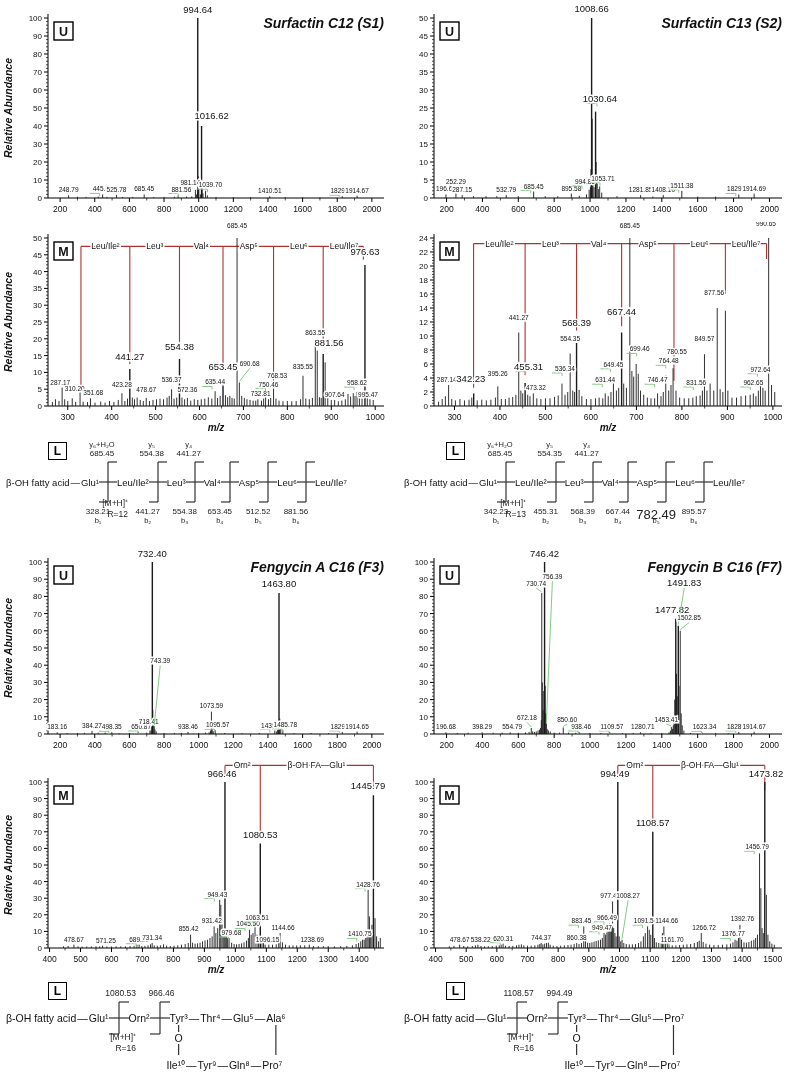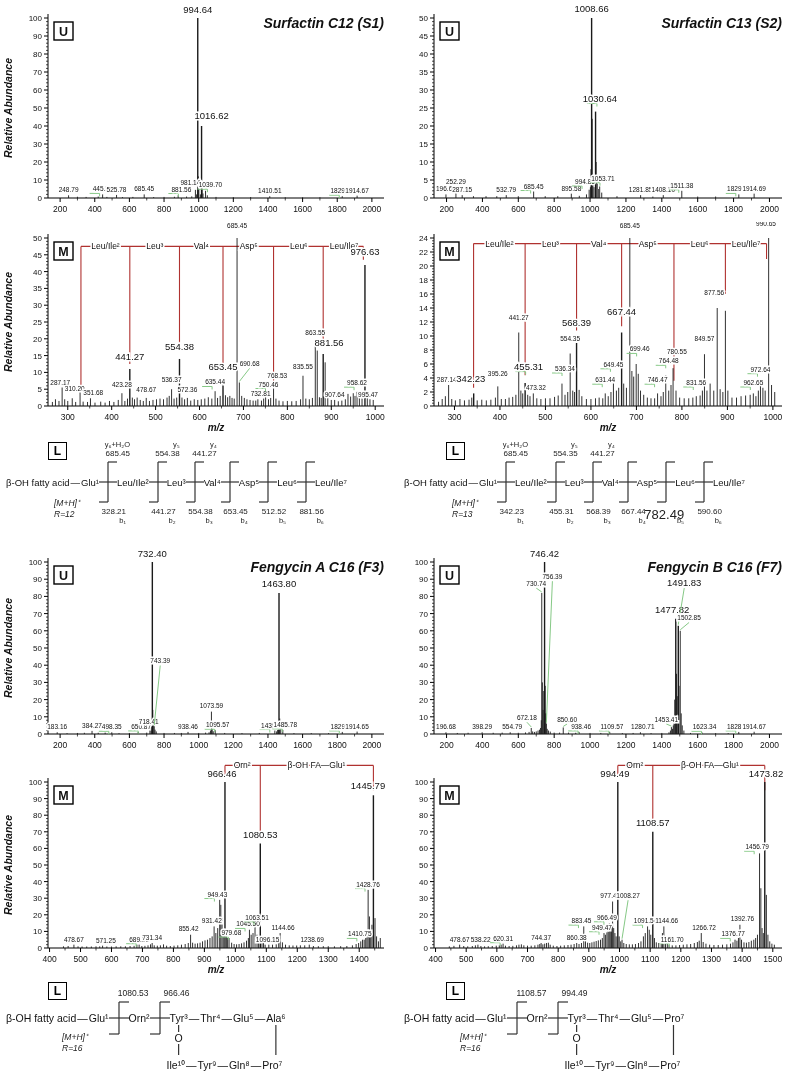--- a/index.html
+++ b/index.html
@@ -5,22 +5,22 @@
   html,body{margin:0;padding:0;background:#fff;font-family:"Liberation Sans",sans-serif;}
   #figure{position:relative;width:796px;height:1088px;background:#fff;overflow:hidden;}
   .panel{position:absolute;}
   .panel svg text{font-family:"Liberation Sans",sans-serif;fill:#111;}
   .cornerbox{position:absolute;border:1.6px solid #000;background:#fff;width:17px;height:16px;
     font-weight:bold;font-size:12px;text-align:center;line-height:16px;}
   .chain{position:absolute;display:flex;align-items:center;white-space:nowrap;}
   .res{white-space:nowrap;color:#111;}
   .dash{margin:0 1px;color:#111;}
   .clv{position:relative;flex:0 0 auto;}
-  .clv .lab{position:absolute;left:50%;text-align:right;color:#222;}
-  .adduct{position:absolute;text-align:left;color:#222;font-size:8.5px;line-height:11px;font-style:italic;}
+  .clv .lab{position:absolute;left:50%;text-align:center;color:#222;}
+  .adduct{position:absolute;text-align:right;color:#222;font-size:8.5px;line-height:11px;}
   .oatom{position:absolute;color:#111;}
   .olay{position:absolute;left:0;top:0;pointer-events:none;}
 </style>
 </head>
 <body>
 
 <div id="figure">
   <div class="panel" style="left: 2px; top: 2px; width: 392px; height: 218px;"><svg width="392" height="218" viewBox="0 0 392 218">
         <line x1="46" y1="12" x2="46" y2="196" stroke="#000000" stroke-width="1"></line>
         <line x1="46" y1="196" x2="382" y2="196" stroke="#000000" stroke-width="1"></line>
@@ -918,21 +918,21 @@
             <line x1="9" y1="3" x2="9" y2="43" stroke="#333" stroke-width="1.2"></line>
             <line x1="9" y1="3" x2="18" y2="3" stroke="#333" stroke-width="1.2"></line>
             <line x1="0" y1="43" x2="9" y2="43" stroke="#333" stroke-width="1.2"></line>
           </svg><span class="lab" style="top: 48px; font-size: 13px; width: 56px; margin-left: -38px;">782.49</span><span class="lab" style="top: 57px; font-size: 7.5px; width: 56px; margin-left: -38px;">b₅</span></div>
         <span class="res">Leu⁶</span>
         <div class="clv" style="width: 18px; height: 46px;"><svg width="18" height="46" viewBox="0 0 18 46">
             <line x1="0" y1="23" x2="18" y2="23" stroke="#333" stroke-width="1.2"></line>
             <line x1="9" y1="3" x2="9" y2="43" stroke="#333" stroke-width="1.2"></line>
             <line x1="9" y1="3" x2="18" y2="3" stroke="#333" stroke-width="1.2"></line>
             <line x1="0" y1="43" x2="9" y2="43" stroke="#333" stroke-width="1.2"></line>
-          </svg><span class="lab" style="top: 48px; font-size: 8px; width: 56px; margin-left: -38px;">590.60</span><span class="lab" style="top: 57px; font-size: 7.5px; width: 56px; margin-left: -38px;">b₆</span></div>
+          </svg><span class="lab" style="top: 48px; font-size: 8px; width: 56px; margin-left: -38px;">895.57</span><span class="lab" style="top: 57px; font-size: 7.5px; width: 56px; margin-left: -38px;">b₆</span></div>
         <span class="res">Leu/Ile⁷</span>
       </div>
       <div class="adduct" style="left: 52px; top: 60px; width: 74px;">
         <div>[M+H]⁺</div>
         <div>R=13</div>
       </div>
     </div>
   <div class="panel" style="left: 2px; top: 546px; width: 392px; height: 210px;"><svg width="392" height="210" viewBox="0 0 392 210">
         <line x1="46" y1="12" x2="46" y2="188" stroke="#000000" stroke-width="1"></line>
         <line x1="46" y1="188" x2="382" y2="188" stroke="#000000" stroke-width="1"></line>

